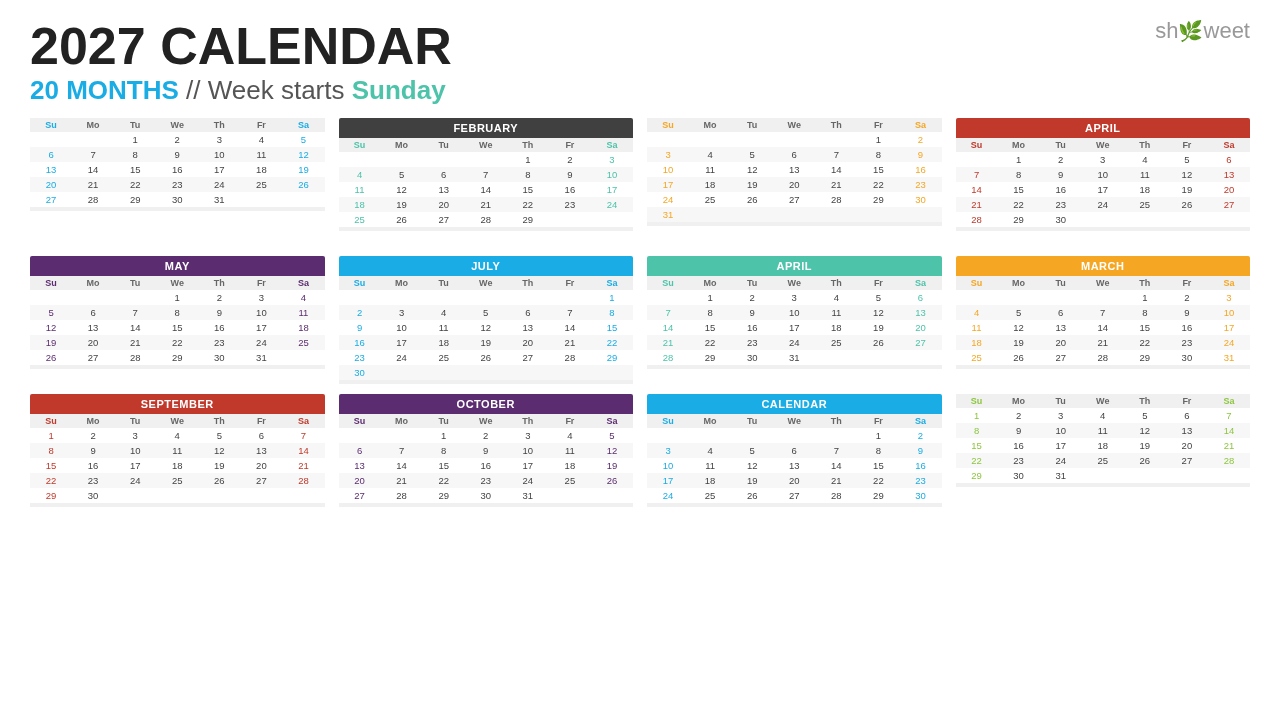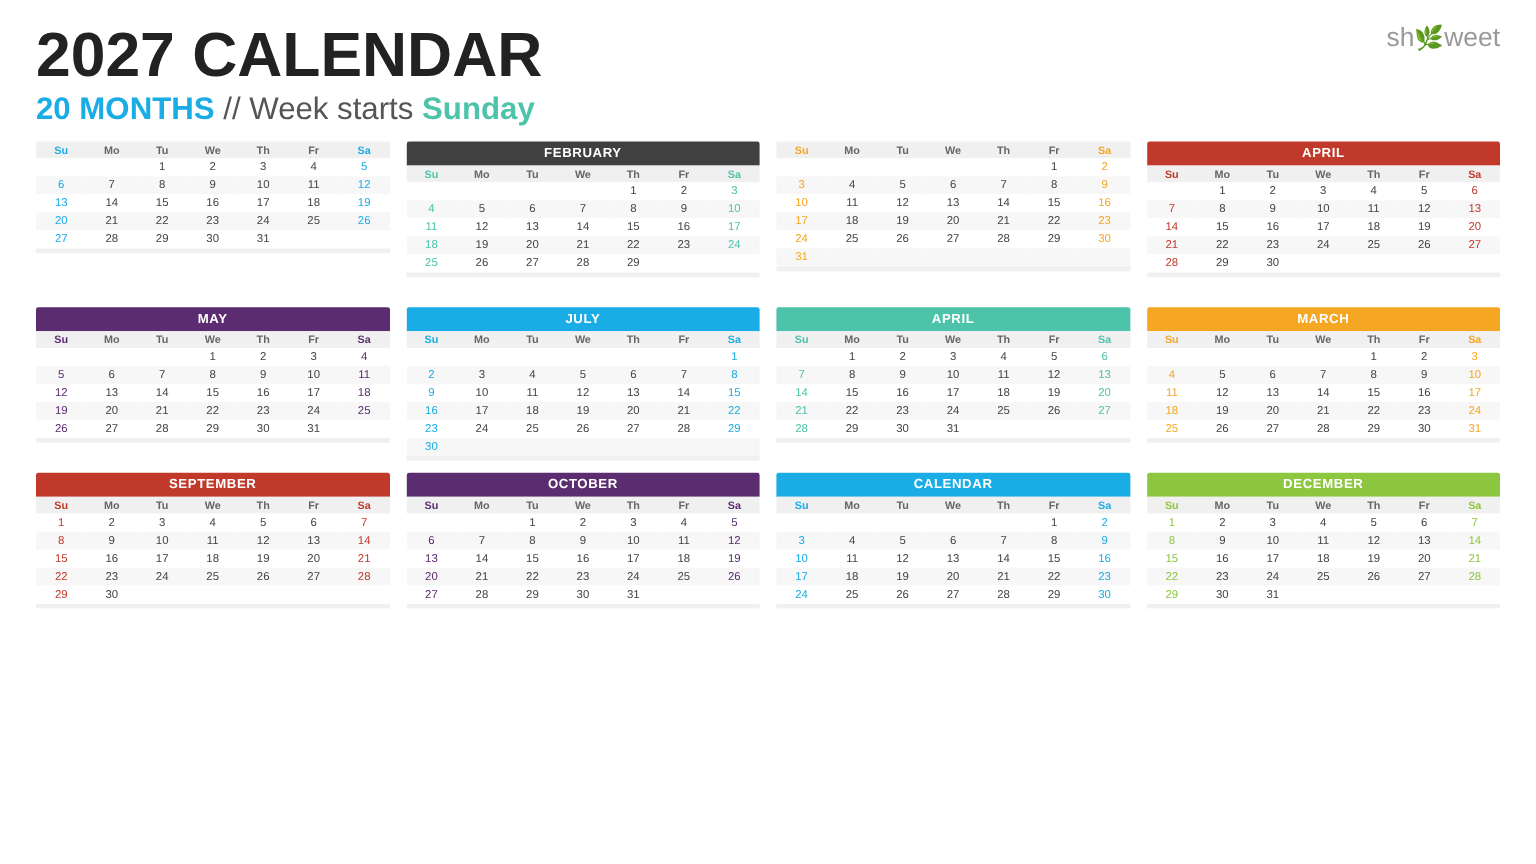--- a/index.html
+++ b/index.html
@@ -695,21 +695,20 @@
         <div class="day-cell " style="background: rgb(255, 255, 255);">25</div>
         <div class="day-cell " style="background: rgb(255, 255, 255);">26</div>
         <div class="day-cell " style="background: rgb(255, 255, 255);">27</div>
         <div class="day-cell " style="background: rgb(255, 255, 255);">28</div>
         <div class="day-cell " style="background: rgb(255, 255, 255);">29</div>
         <div class="day-cell sat" style="background: rgb(255, 255, 255);">30</div>
       </div>
       <div style="height: 4px; background: rgb(240, 240, 240);"></div>
     </div>
     <div class="month-cal dec">
-      <div class="month-header">DECEMBER</div>
       <div class="day-headers">
         <div class="day-header sun">Su</div>
         <div class="day-header weekday">Mo</div>
         <div class="day-header weekday">Tu</div>
         <div class="day-header weekday">We</div>
         <div class="day-header weekday">Th</div>
         <div class="day-header weekday">Fr</div>
         <div class="day-header sat">Sa</div>
       </div>
       <div class="days-grid">

